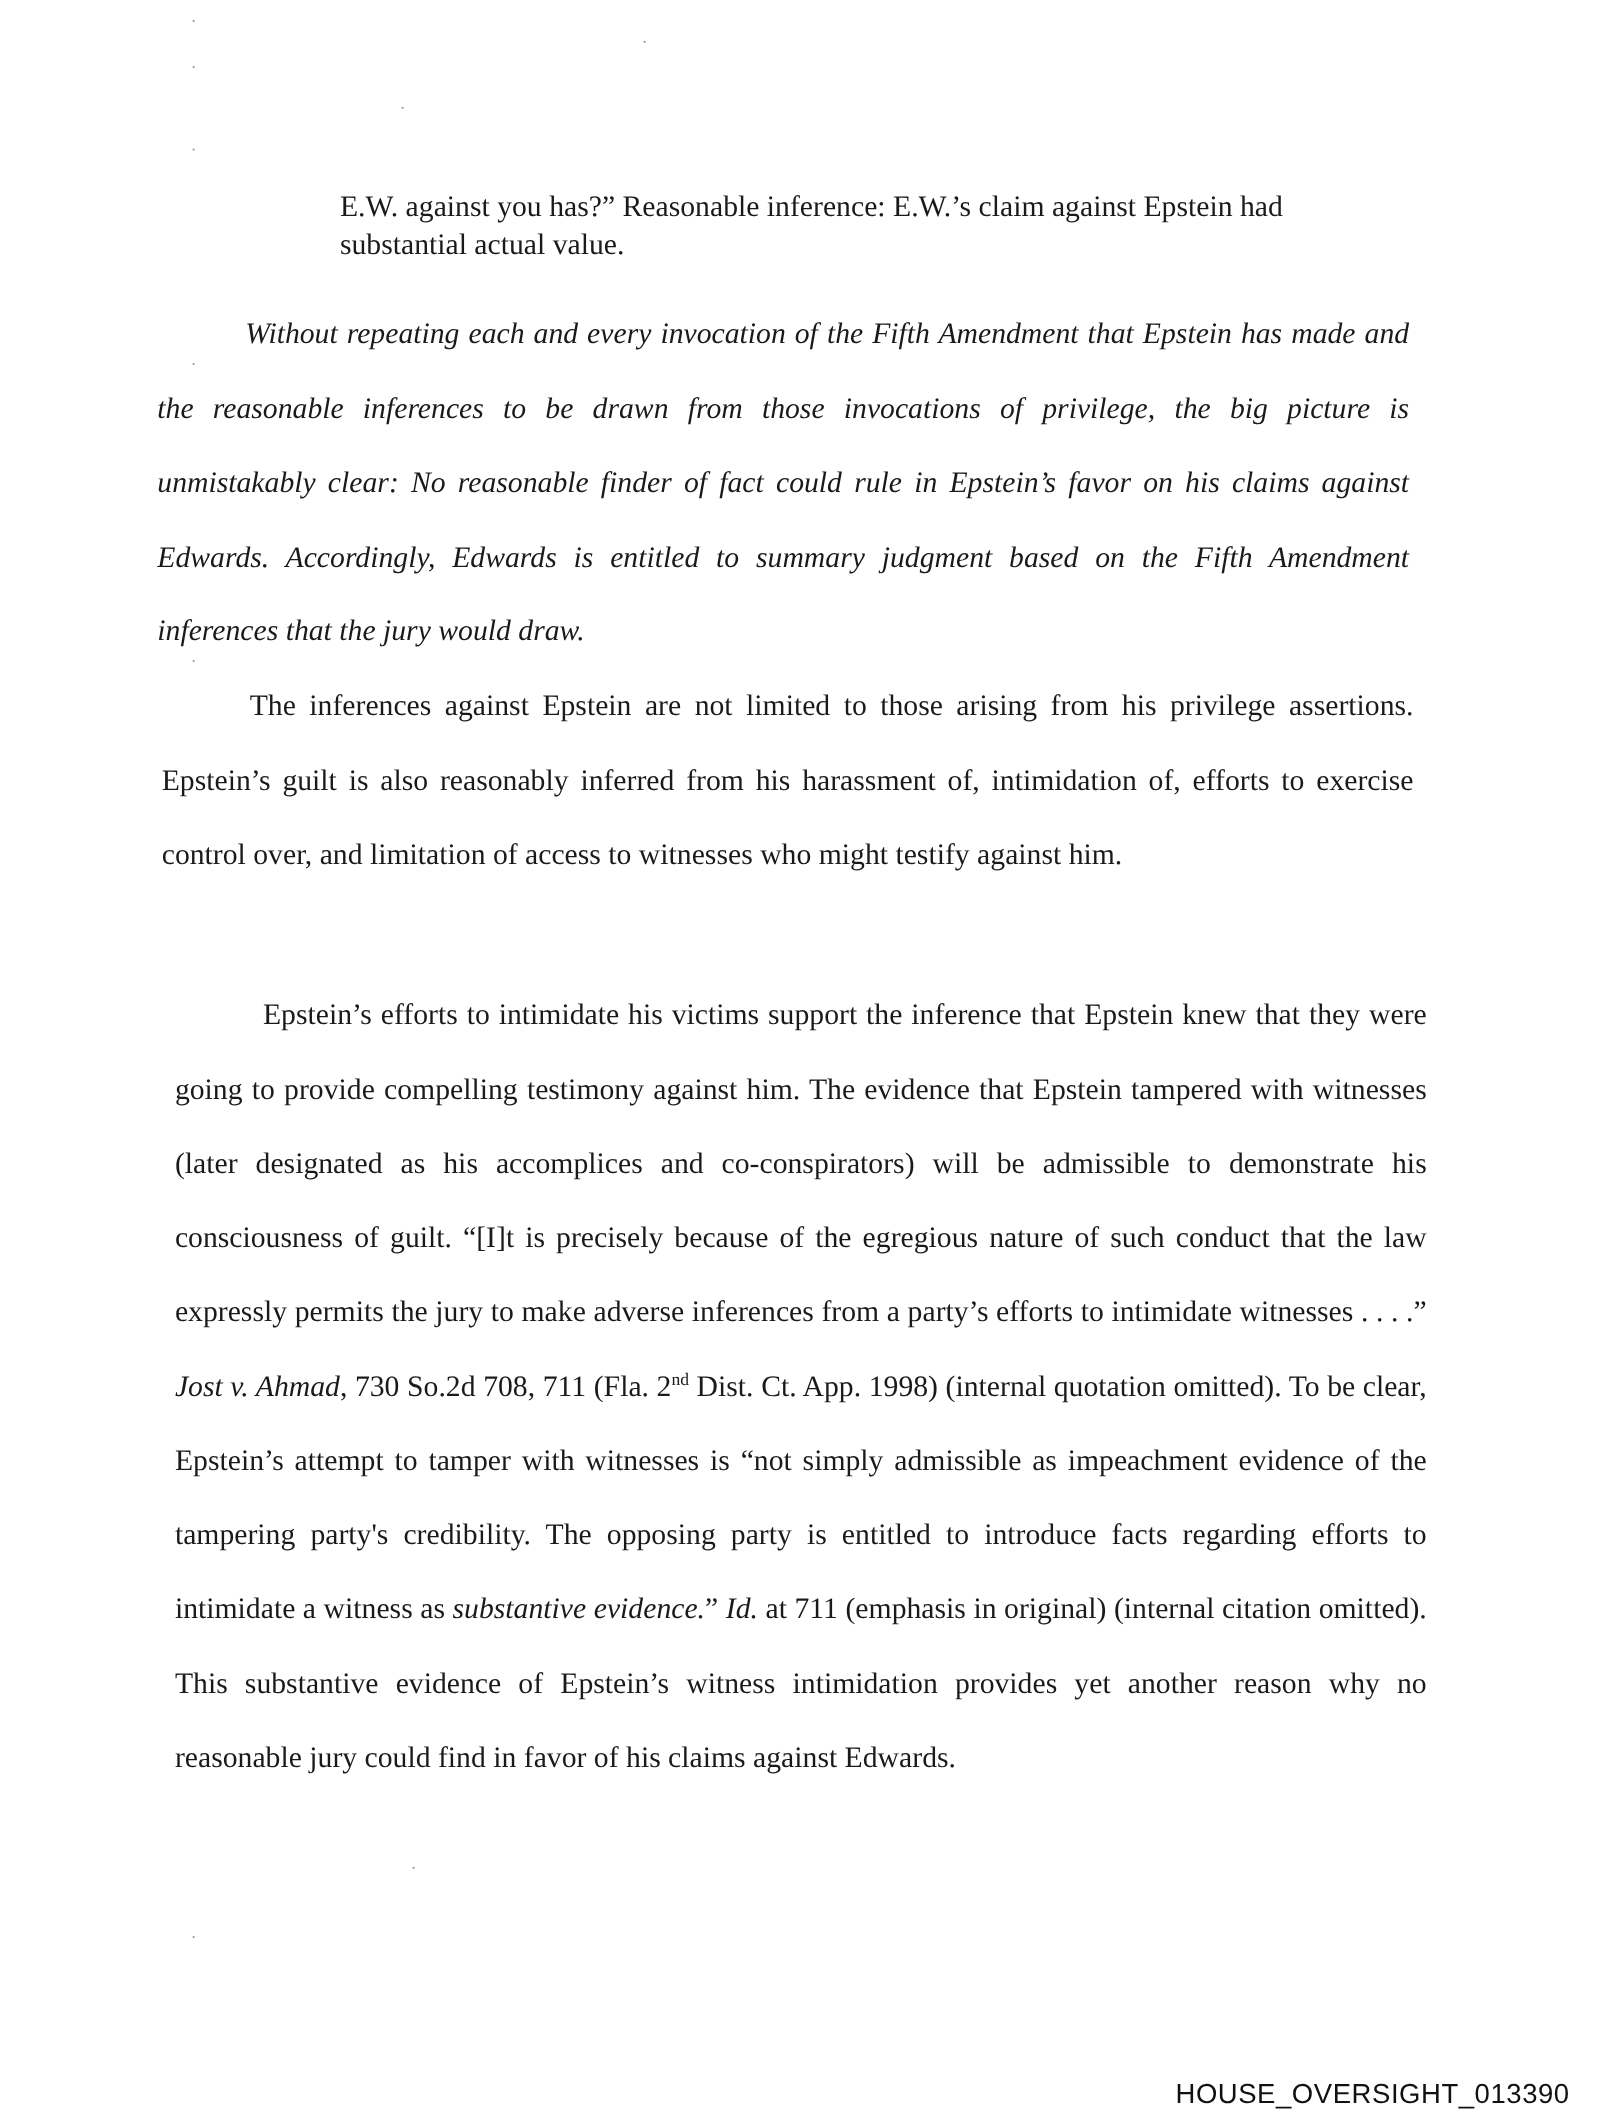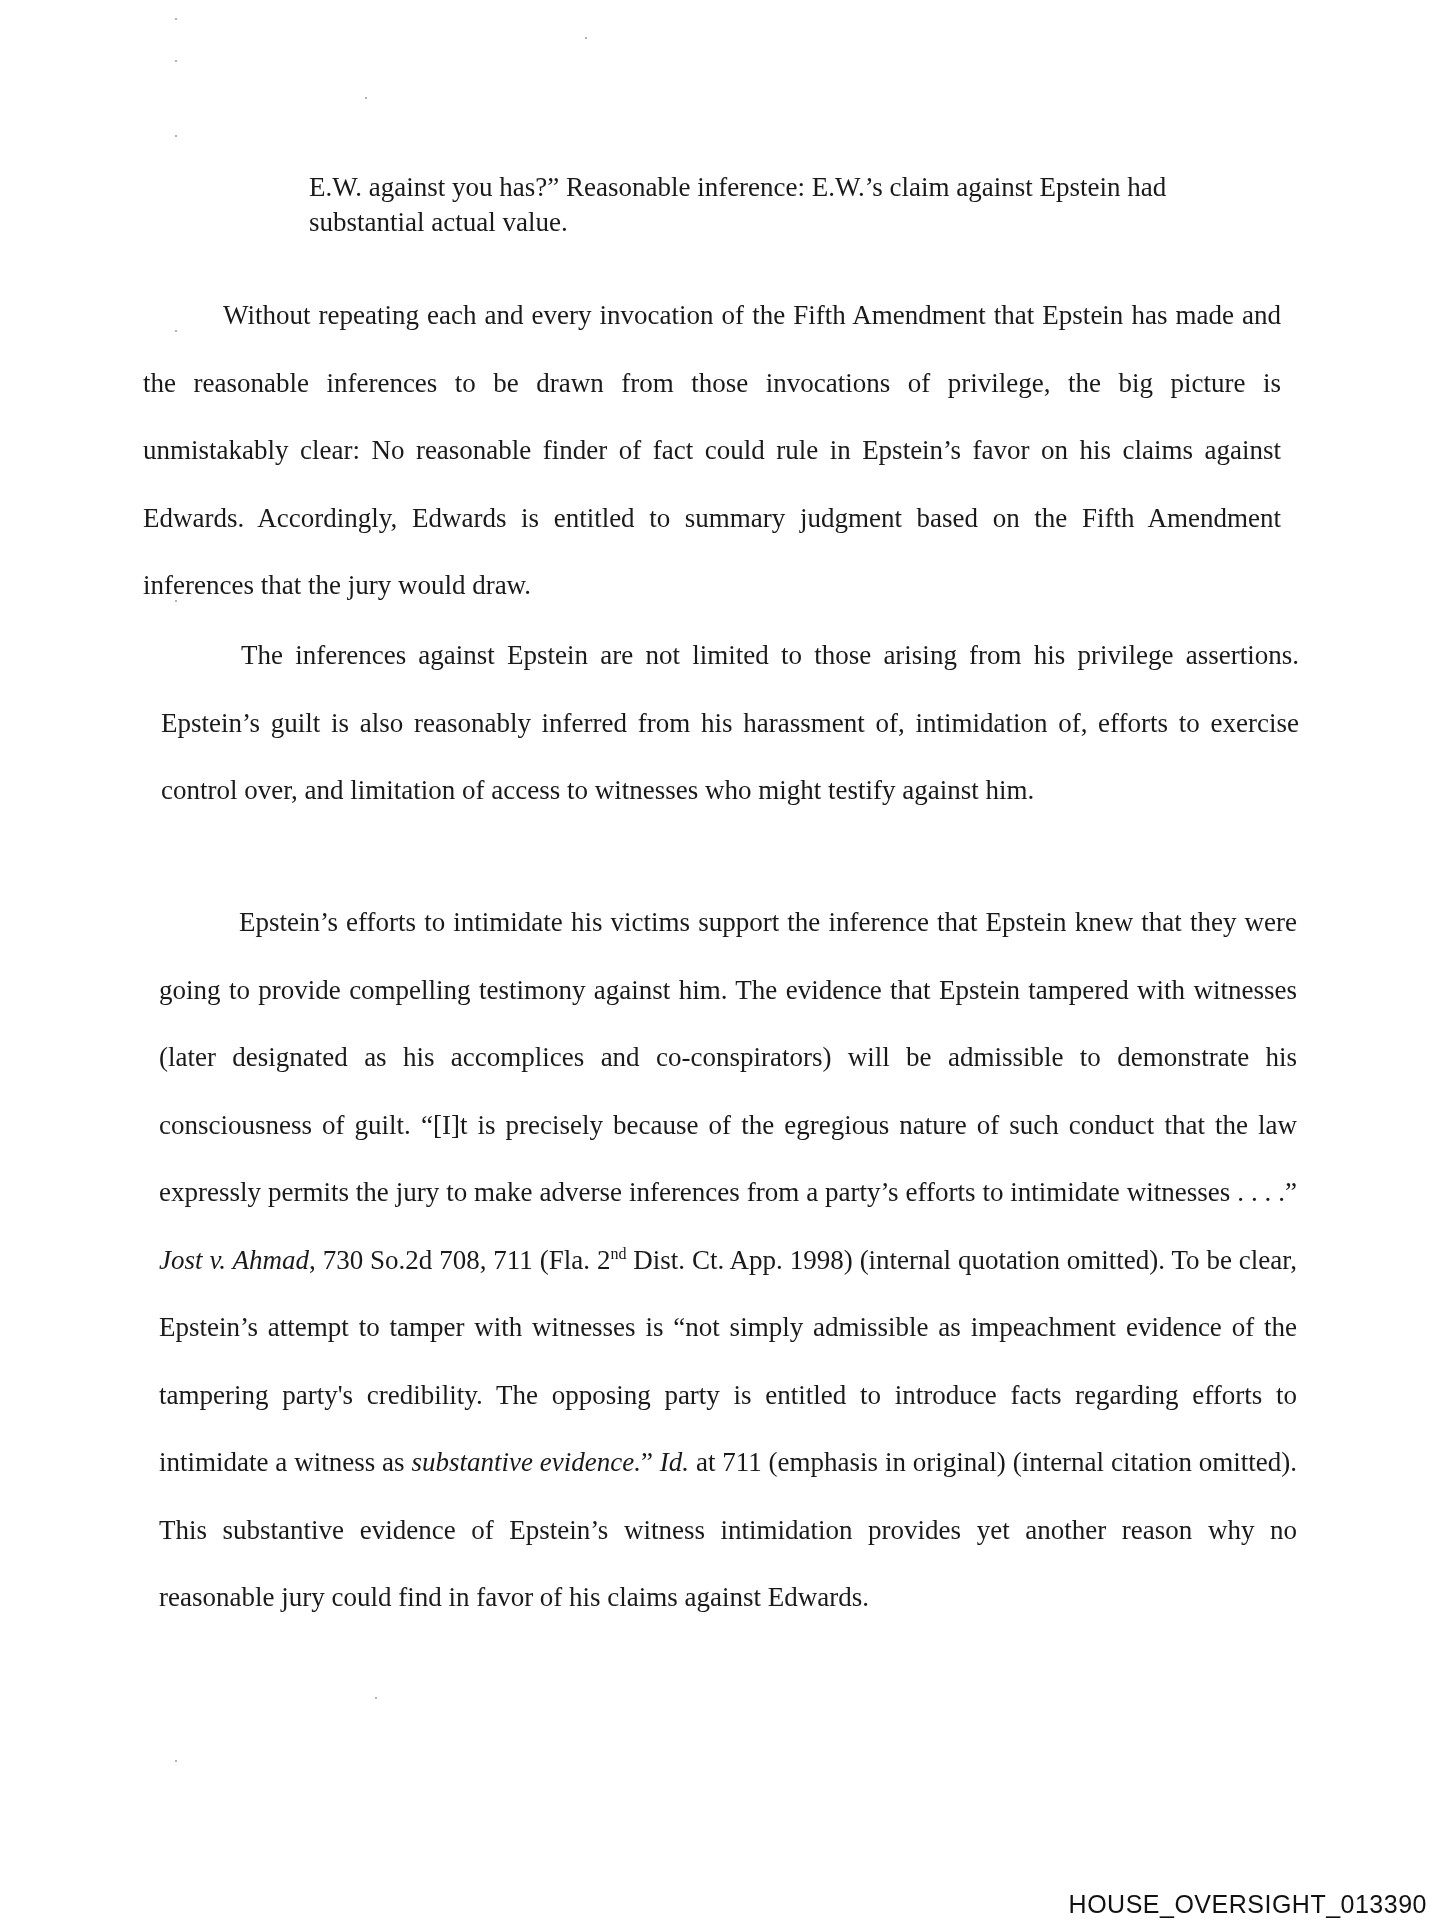--- a/index.html
+++ b/index.html
@@ -33,21 +33,21 @@
     }
     .body-para {
       position: absolute;
       left: 143px;
       width: 1138px;
       font-size: 27px;
       line-height: 67.5px;
       text-align: justify;
       text-indent: 80px;
     }
-    #p1 { top: 282px; }
+    #p1 { top: 270px; font-style: italic; }
     #p2 { top: 604px; }
     #p3 { top: 873px; }
     .page-number {
       position: absolute;
       left: 0;
       width: 1453px;
       top: 1690px;
       text-align: center;
       font-size: 27px;
     }
@@ -86,21 +86,21 @@
   <div class="scan-dot" style="left:175px;top:1760px"></div>
 
   <div class="block-quote-tail">
     <span>E.W. against you has?”  Reasonable inference:  E.W.’s claim against Epstein had substantial actual value.</span>
   </div>
 
   <p class="body-para" id="p1" style="margin:0">
     <span>Without repeating each and every invocation of the Fifth Amendment that Epstein has made and the reasonable inferences to be drawn from those invocations of privilege, the big picture is unmistakably clear: No reasonable finder of fact could rule in Epstein’s favor on his claims against Edwards.  Accordingly, Edwards is entitled to summary judgment based on the Fifth Amendment inferences that the jury would draw.</span>
   </p>
 
-  <p class="body-para" id="p2" style="margin:18px">
+  <p class="body-para" id="p2" style="margin:4px">
     <span>The inferences against Epstein are not limited to those arising from his privilege assertions.  Epstein’s guilt is also reasonably inferred from his harassment of, intimidation of, efforts to exercise control over, and limitation of access to witnesses who might testify against him.</span>
   </p>
 
   <p class="body-para" id="p3" style="margin:16px">
     <span>Epstein’s efforts to intimidate his victims support the inference that Epstein knew that they were going to provide compelling testimony against him.  The evidence that Epstein tampered with witnesses (later designated as his accomplices and co-conspirators) will be admissible to demonstrate his consciousness of guilt.  “[I]t is precisely because of the egregious nature of such conduct that the law expressly permits the jury to make adverse inferences from a party’s efforts to intimidate witnesses . . . .”  </span><i>Jost v. Ahmad</i><span>, 730 So.2d 708, 711 (Fla. 2</span><sup>nd</sup><span> Dist. Ct. App. 1998) (internal quotation omitted).   To be clear, Epstein’s attempt to tamper with witnesses is “not simply admissible as impeachment evidence of the tampering party's credibility. The opposing party is entitled to introduce facts regarding efforts to intimidate a witness as </span><i>substantive evidence.</i><span>”  </span><i>Id.</i><span> at 711 (emphasis in original) (internal citation omitted). This substantive evidence of Epstein’s witness intimidation provides yet another reason why no reasonable jury could find in favor of his claims against Edwards.</span>
   </p>
 
 
   <div class="bates-stamp">HOUSE_OVERSIGHT_013390</div>
 </div>

